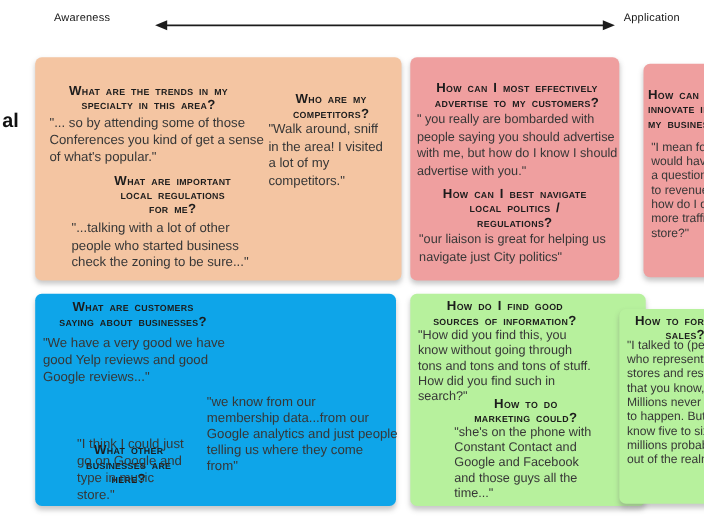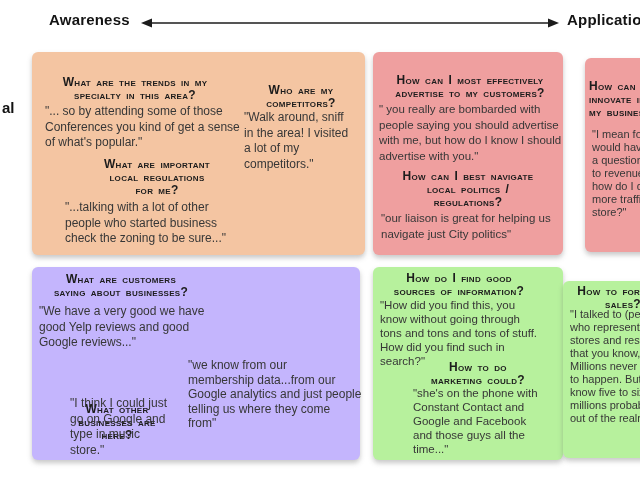--- a/index.html
+++ b/index.html
@@ -1,30 +1,30 @@
 <!DOCTYPE html>
 <html><head>
 <meta charset="utf-8">
 <style>
   html,body{margin:0;padding:0;background:#fff;}
   #canvas{
     position:relative;width:640px;height:480px;background:#ffffff;
     overflow:hidden;font-family:"Liberation Sans",sans-serif;color:#1e1e1e;
   }
-  .axis-label{position:absolute;font-size:15px;font-weight:bold;color:#141414;letter-spacing:.2px;white-space:pre;}
+  .axis-label{position:absolute;font-size:10px;font-weight:normal;color:#141414;letter-spacing:.2px;white-space:pre;}
   #axis-left{left:49px;top:11px;}
   #axis-right{left:567px;top:11px;}
   #axis-arrow{position:absolute;left:0;top:0;}
-  #side-frag{position:absolute;left:2px;top:99px;font-size:15px;font-weight:bold;color:#111;}
+  #side-frag{position:absolute;left:2px;top:99px;font-size:18px;font-weight:bold;color:#111;}
   .box{position:absolute;border-radius:6px;box-shadow:0 3px 5px rgba(110,110,110,.38);}
   #box-tl{left:32px;top:52px;width:333px;height:203px;background:#f4c5a2;}
   #box-tm{left:373px;top:52px;width:190px;height:203px;background:#ef9f9f;}
   #box-tr{left:585px;top:58px;width:160px;height:194px;background:#ef9f9f;}
-  #box-bl{left:32px;top:267px;width:328px;height:193px;background:#c4b5fd;}
-  #box-bm{left:373px;top:267px;width:190px;height:193px;background:#b7f19d;}
+  #box-bl{left:32px;top:267px;width:328px;height:193px;background:#0ea5e9;}
+  #box-bm{left:373px;top:267px;width:190px;height:193px;background:#b7f19d;padding-left:24px;}
   #box-br{left:563px;top:281px;width:175px;height:177px;background:#b7f19d;}
   .q{
     position:absolute;font-weight:bold;font-variant:small-caps;
     font-size:12px;line-height:13px;letter-spacing:.3px;word-spacing:1.5px;
     text-align:center;white-space:pre;color:#1c1c1c;
   }
   .a{
     position:absolute;font-size:12px;line-height:15.5px;white-space:pre;color:#373737;
   }
   #box-bm .a{font-size:11.5px;line-height:14px;}

